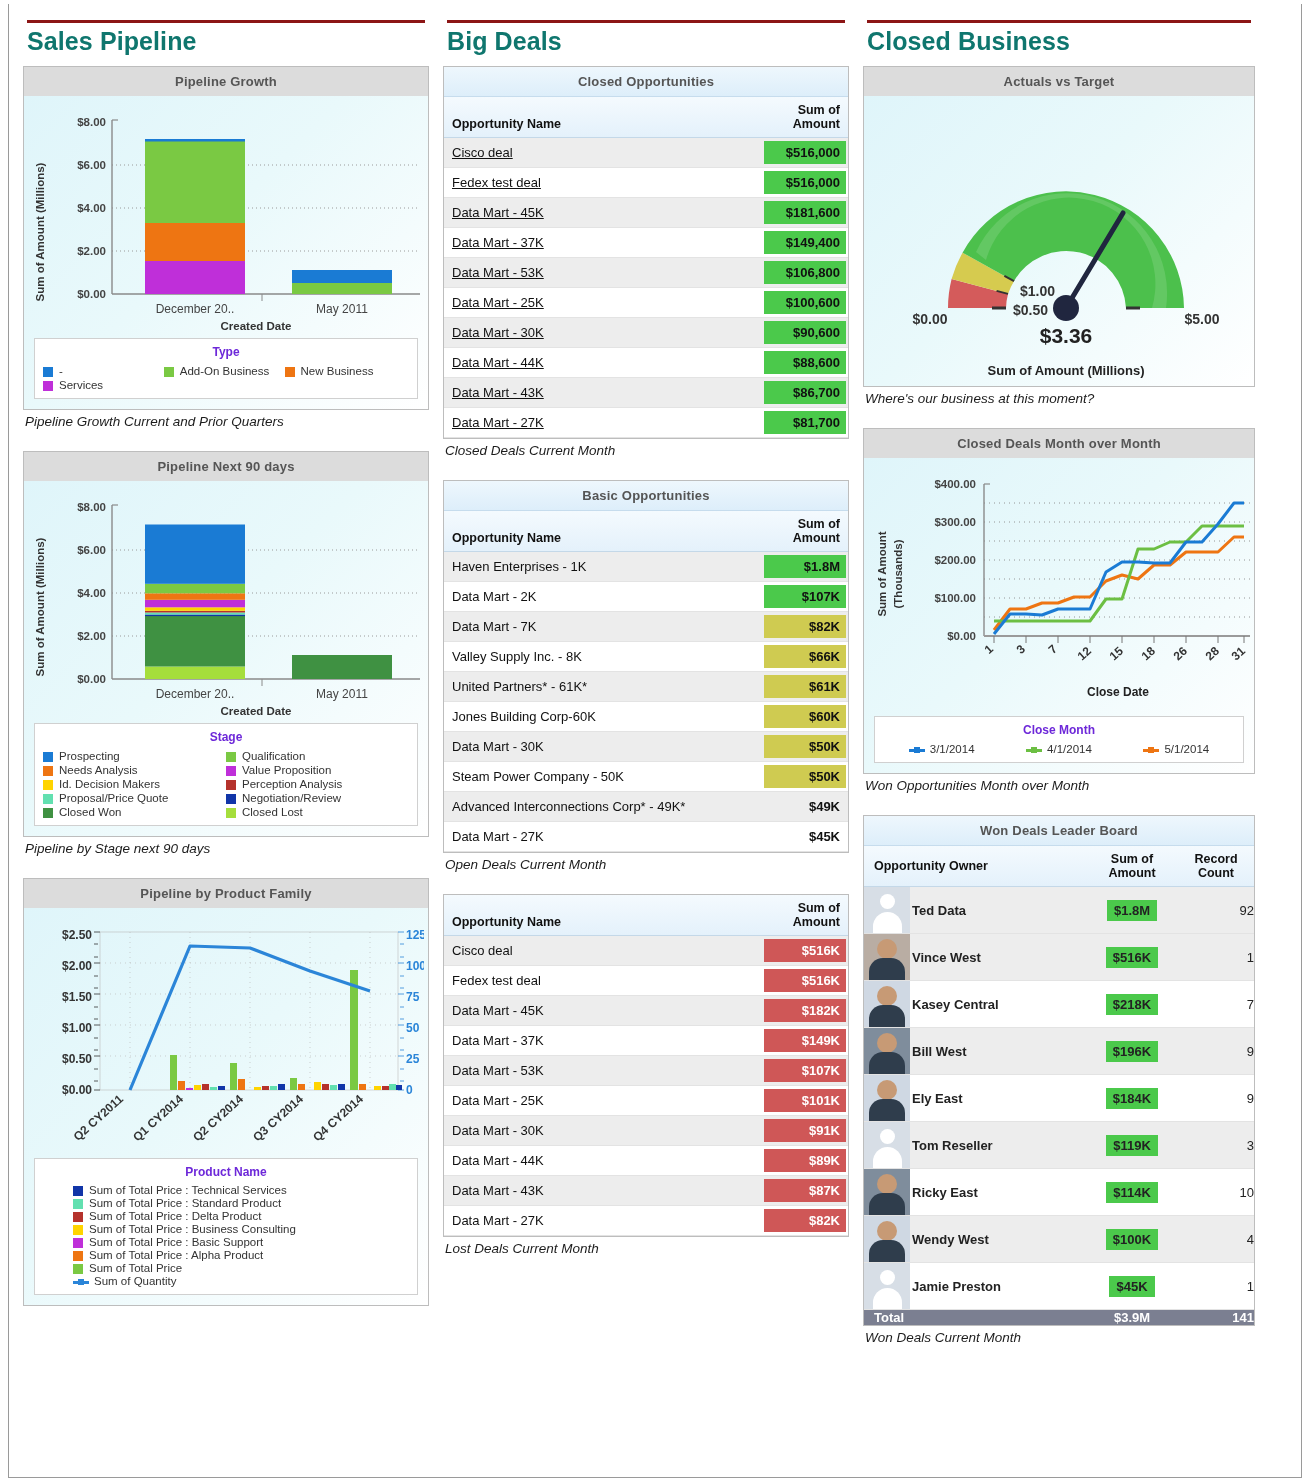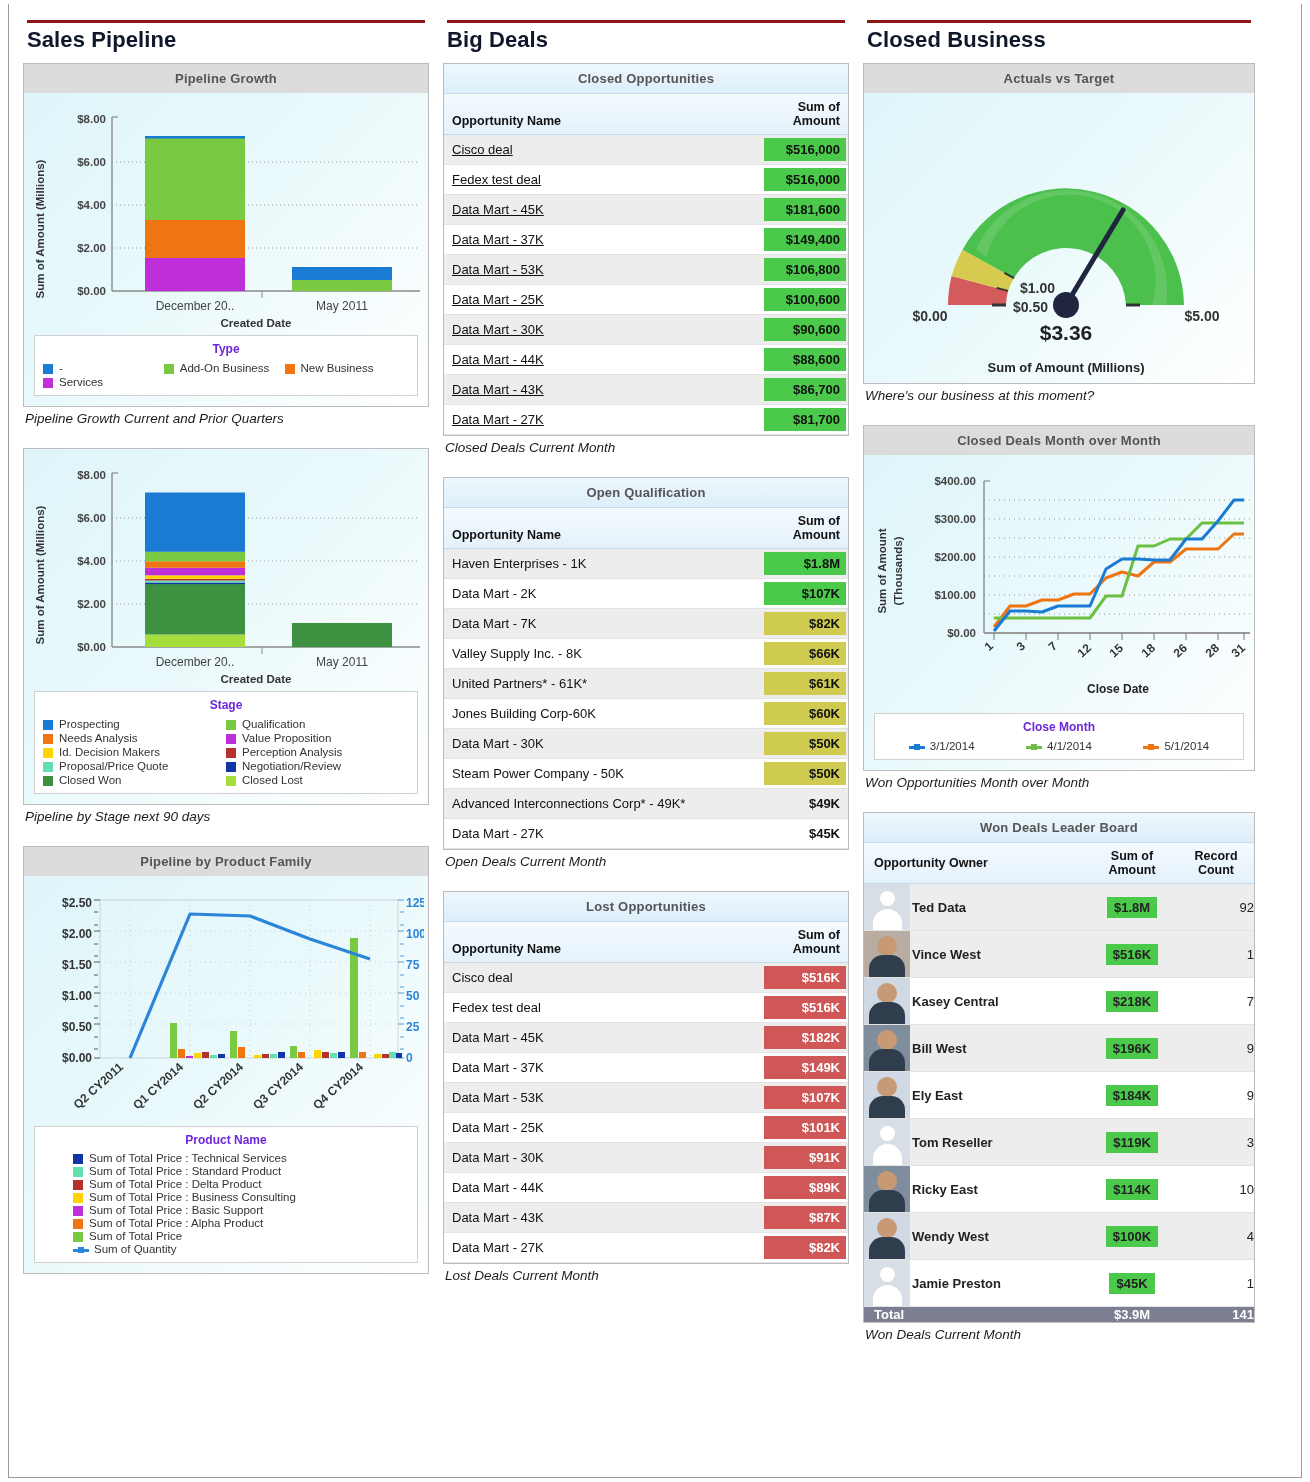--- a/index.html
+++ b/index.html
@@ -21,21 +21,21 @@
     border-top:none;
   }
   .cols { display:flex; padding:10px 14px 0 14px; gap:14px; }
   .col { flex:0 0 auto; }
   .col-1 { width:406px; }
   .col-2 { width:406px; }
   .col-3 { width:392px; }
 
   .col-title-rule { height:3px; background:#8c1515; margin:6px 4px 4px 4px; }
   .col-title {
-    font-size:22px; font-weight:bold; color:#0f172a;
+    font-size:25px; font-weight:bold; color:#0f766e;
     padding:0 0 10px 4px; letter-spacing:0.1px;
   }
 
   
   .comp {
     border:1px solid #bdbdbd;
     background:#fff;
     margin-bottom:4px;
   }
   .comp-head {
@@ -184,20 +184,21 @@
               <span class="swatch" style="background:#bf2fd9"></span>
               <span>Services</span>
             </div>
           </div>
         </div>
       </div>
     </div>
     <div class="footnote">Pipeline Growth Current and Prior Quarters</div>
 
     <div class="comp">
+      <div class="comp-head head-grey">Pipeline Next 90 days</div>
       <div class="chart-body">
         <svg width="396" height="232" viewBox="0 0 396 232">
           <text x="16" y="120" transform="rotate(-90 16 120)" text-anchor="middle" font-family="Liberation Sans, sans-serif" font-size="11.5" font-weight="bold" fill="#333">Sum of Amount (Millions)</text>
           <text x="78" y="24" text-anchor="end" font-family="Liberation Sans, sans-serif" font-size="11.5" font-weight="bold" fill="#444">$8.00</text>
           <text x="78" y="67" text-anchor="end" font-family="Liberation Sans, sans-serif" font-size="11.5" font-weight="bold" fill="#444">$6.00</text>
           <text x="78" y="110" text-anchor="end" font-family="Liberation Sans, sans-serif" font-size="11.5" font-weight="bold" fill="#444">$4.00</text>
           <text x="78" y="153" text-anchor="end" font-family="Liberation Sans, sans-serif" font-size="11.5" font-weight="bold" fill="#444">$2.00</text>
           <text x="78" y="196" text-anchor="end" font-family="Liberation Sans, sans-serif" font-size="11.5" font-weight="bold" fill="#444">$0.00</text>
           <line x1="84" y1="63" x2="392" y2="63" stroke="#9a9a9a" stroke-width="1" stroke-dasharray="1 3"></line>
           <line x1="84" y1="106" x2="392" y2="106" stroke="#9a9a9a" stroke-width="1" stroke-dasharray="1 3"></line>
@@ -502,21 +503,21 @@
                 <td class="amt">
                   <span class="fill g-strong">$81,700</span>
                 </td>
               </tr>
             </tbody>
       </table>
     </div>
     <div class="footnote">Closed Deals Current Month</div>
 
     <div class="comp">
-      <div class="comp-head head-blue">Open Qualification</div>
+      <div class="comp-head head-blue">Basic Opportunities</div>
       <table class="dt">
         <thead>
               <tr>
           <th>Opportunity Name</th>
           <th class="right" style="width:86px">
             <span>Sum of</span><br>
             <span>Amount</span>
           </th>
         </tr>
             </thead>
@@ -580,21 +581,20 @@
                 <td class="amt">
                   <span class="fill">$45K</span>
                 </td>
               </tr>
             </tbody>
       </table>
     </div>
     <div class="footnote">Open Deals Current Month</div>
 
     <div class="comp">
-      <div class="comp-head head-blue">Lost Opportunities</div>
       <table class="dt">
         <thead>
               <tr>
           <th>Opportunity Name</th>
           <th class="right">Sum of Amount</th>
         </tr>
             </thead>
         <tbody id="lost-opps-body">
               <tr class="alt">
                 <td>Cisco deal</td>

